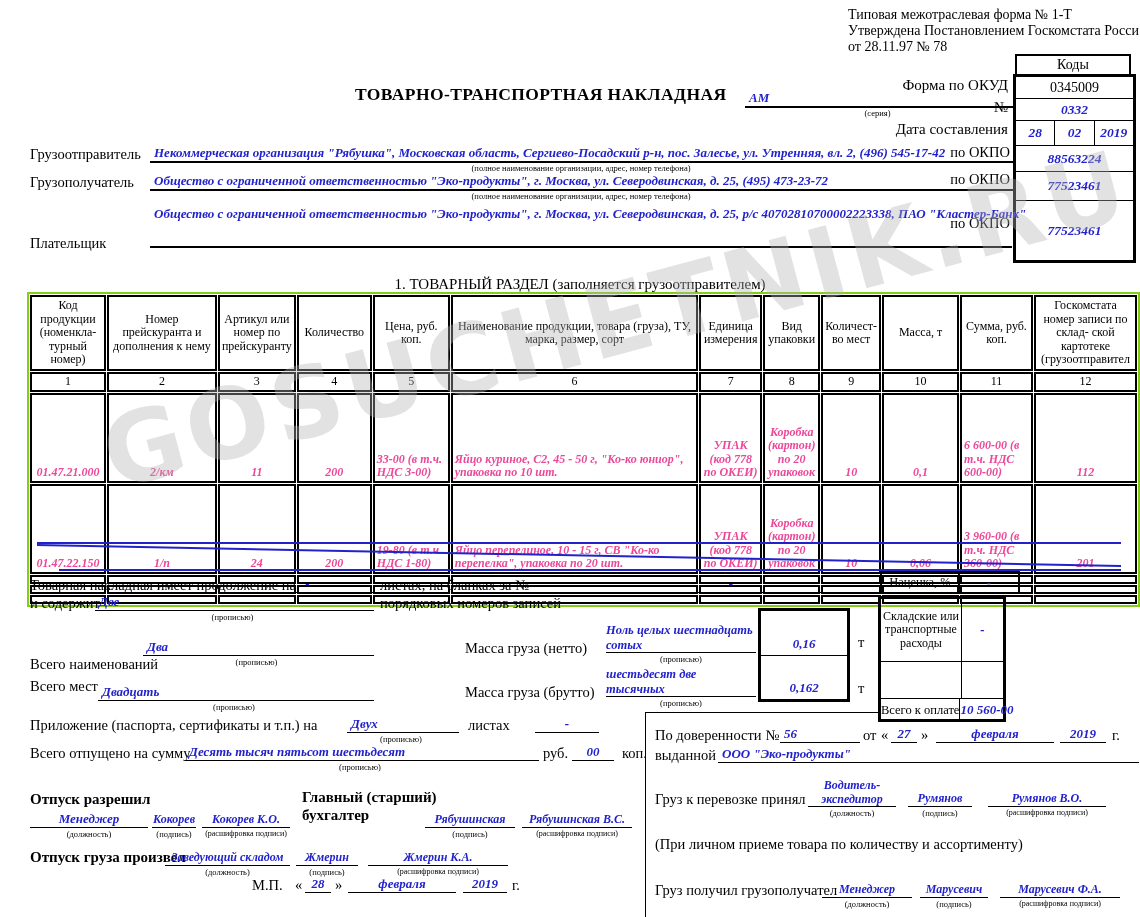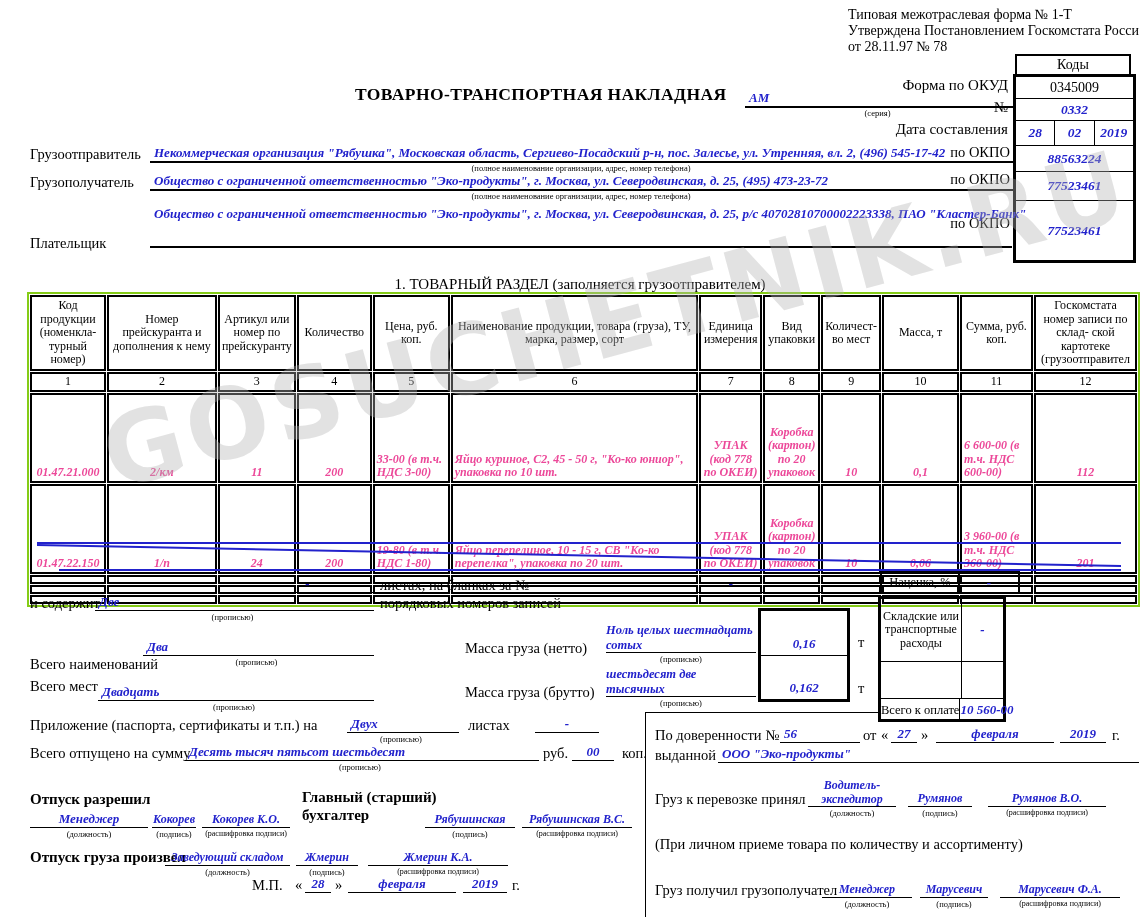--- a/index.html
+++ b/index.html
@@ -233,20 +233,21 @@
     </tr>
   </tbody>
     </table>
 
   <svg class="cross" style="left:27px;top:535px;" width="1106" height="42">
     <line x1="10" y1="8" x2="1094" y2="8" stroke="#2222cc" stroke-width="2"></line>
     <line x1="10" y1="10" x2="1094" y2="31" stroke="#2222cc" stroke-width="2"></line>
     <line x1="32" y1="35" x2="1094" y2="35" stroke="#2222cc" stroke-width="2"></line>
   </svg>
 
+  <div class="lbl" style="left:30px;top:577px;">Товарная накладная имеет продолжение на</div>
   <div class="fld thin c" style="left:240px;top:575px;width:135px;height:17px;">
       <span class="hw">-</span>
     </div>
   <div class="lbl" style="left:380px;top:577px;">листах, на бланках за №</div>
   <div class="fld thin c" style="left:602px;top:575px;width:258px;height:17px;">
       <span class="hw">-</span>
     </div>
   <div class="lbl" style="left:30px;top:595px;">и содержит</div>
   <div class="fld thin l" style="left:95px;top:593px;width:275px;height:17px;">
       <span class="hw">Две</span>

